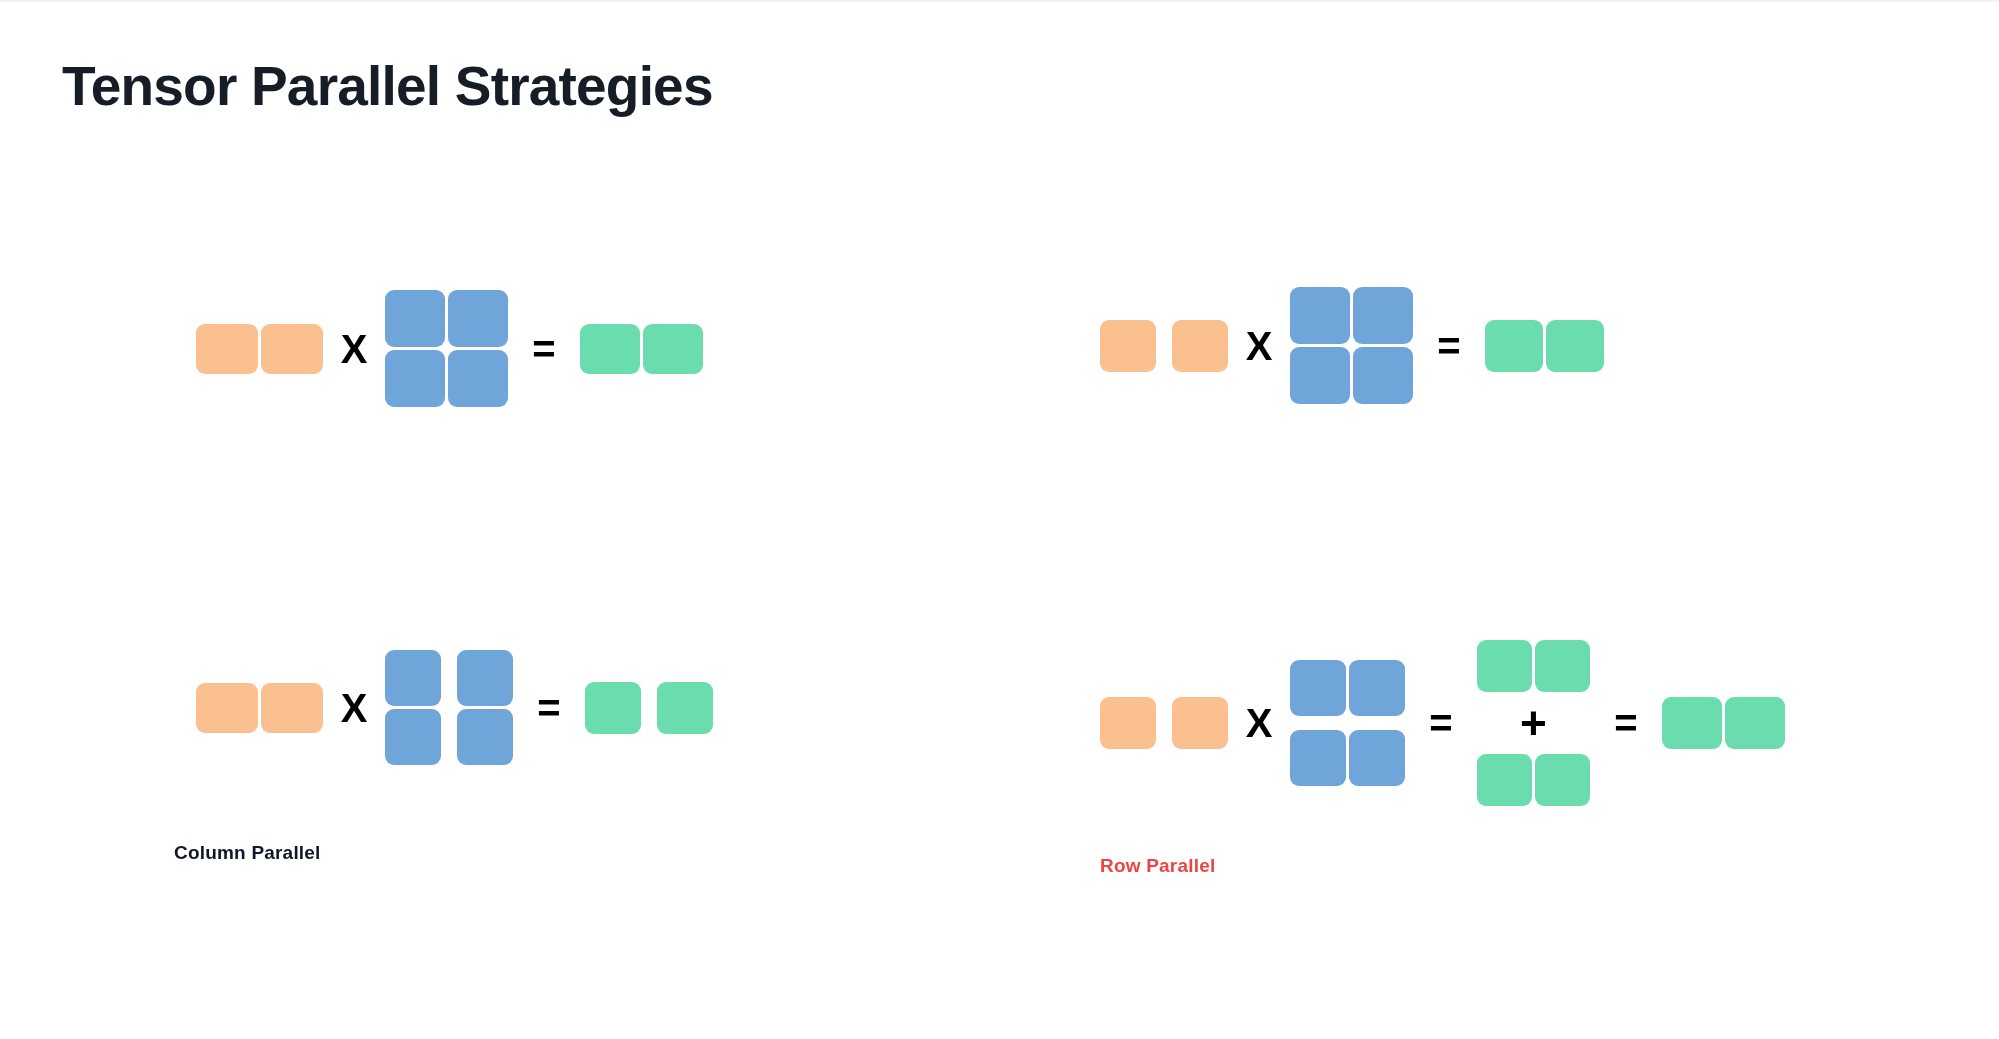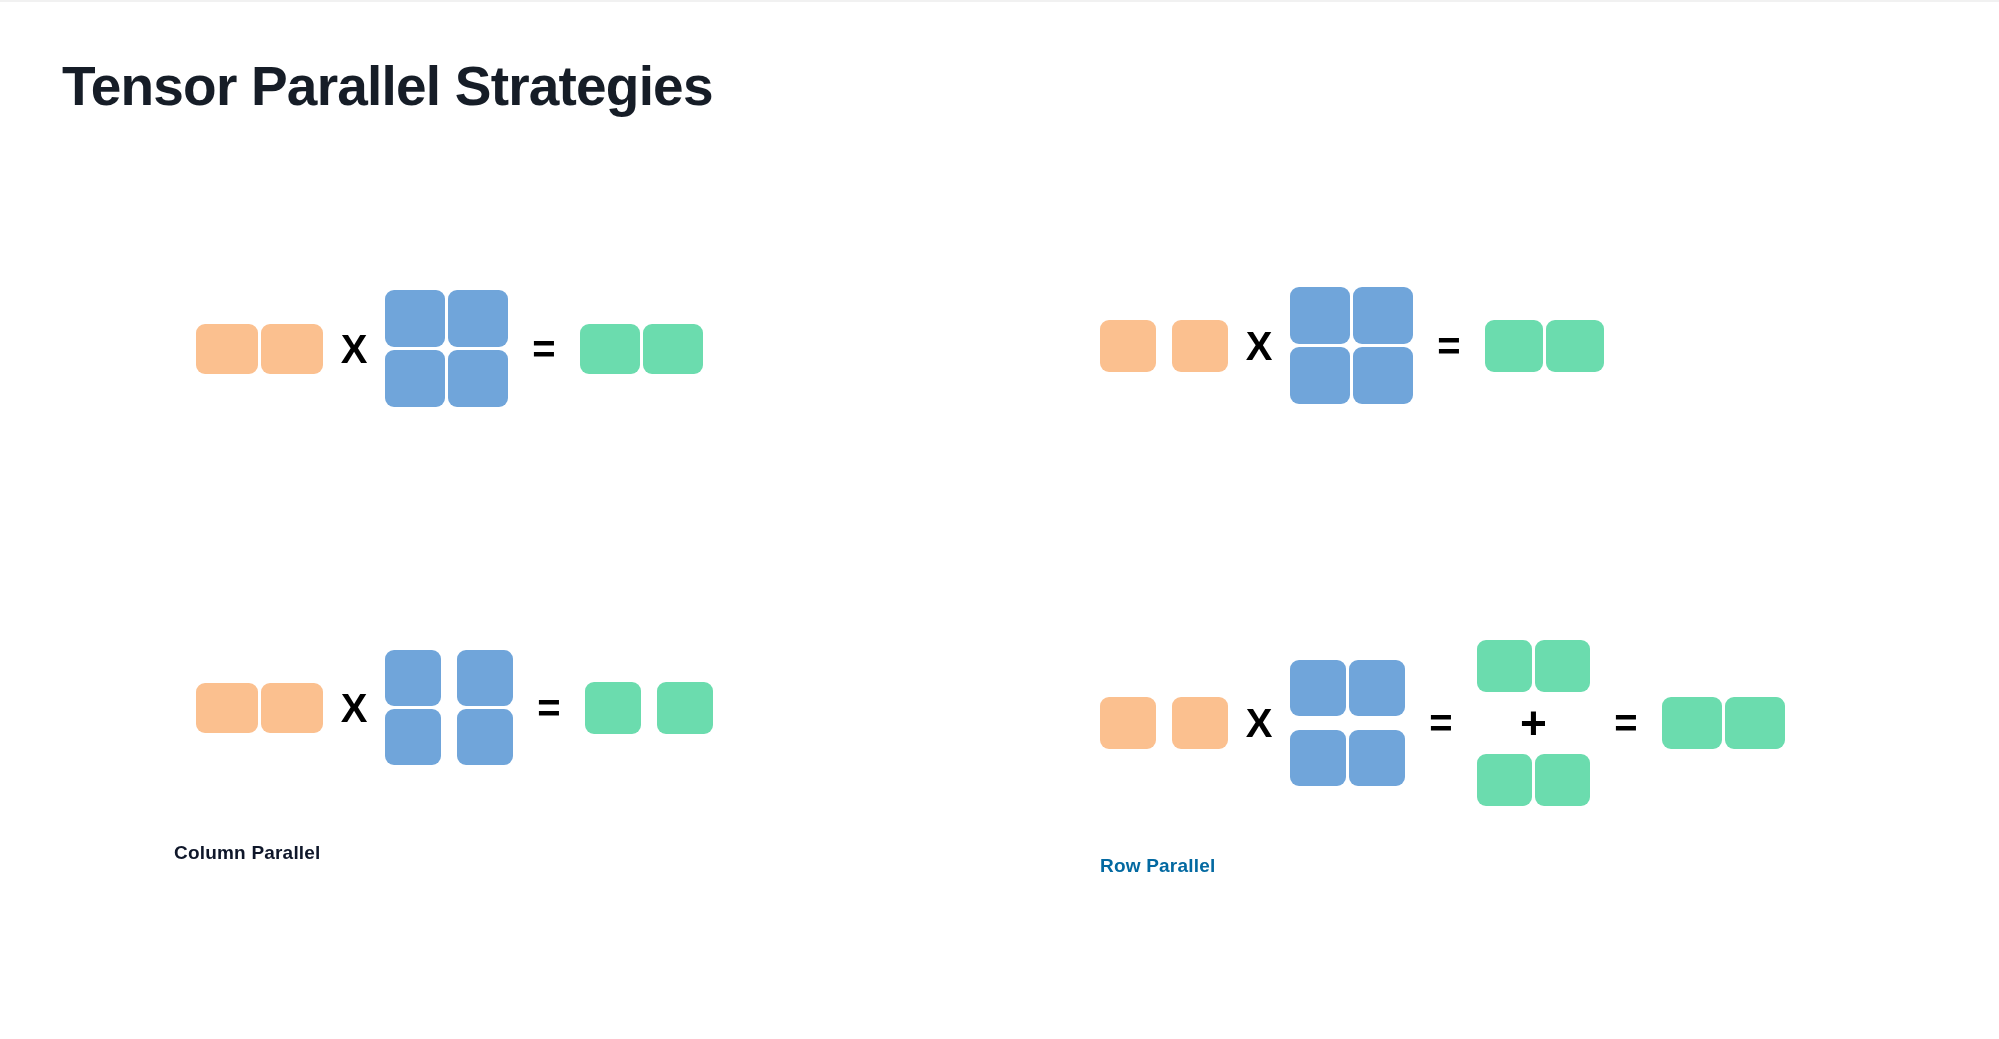--- a/index.html
+++ b/index.html
@@ -238,13 +238,13 @@
   <div class="operator op-eq" style="color: rgb(0, 0, 0);">=</div>
 
   <div class="matrix">
     <div class="mrow">
       <div class="cell green" style="width: 60px; height: 52px; background: rgb(107, 220, 174);"></div>
       <div class="cell green gap-h-tight" style="width: 60px; height: 52px; background: rgb(107, 220, 174);"></div>
     </div>
   </div>
 </div>
 
-<div class="caption" id="caption-row-parallel" style="color: #0369a1;">Row Parallel</div>
+<div class="caption" id="caption-row-parallel" style="color: #ef4444;">Row Parallel</div>
 
 </body></html>

